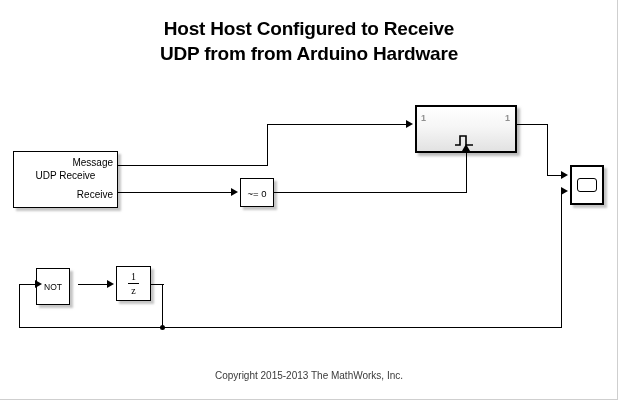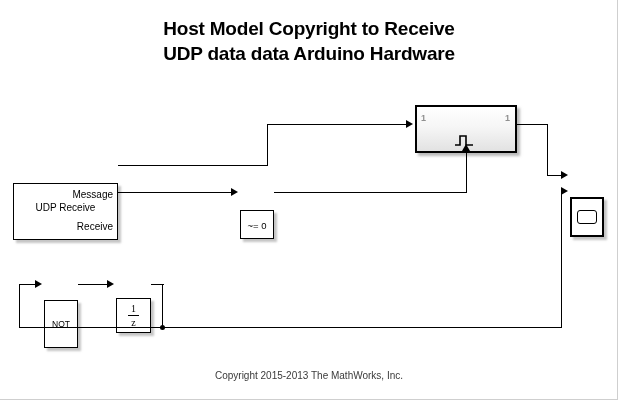--- a/index.html
+++ b/index.html
@@ -45,21 +45,20 @@
     color: #3a3a3a;
   }
 
   
   .blk {
     position: absolute;
     box-sizing: border-box;
     background: #ffffff;
     border: 1.6px solid #000000;
     box-shadow: 2.5px 2.5px 2px rgba(150,150,150,0.55);
-    margin-top: 32px;
   }
 
   
   #udp-receive {
     left: 13px;
     top: 151px;
     width: 105px;
     height: 57px;
   }
   #udp-receive .lbl {
@@ -83,24 +82,24 @@
     position: absolute;
     left: 0; right: 0; top: 50%;
     transform: translateY(-50%);
     text-align: center;
     font-size: 9.5px;
     color: #000000;
   }
 
   
   #not-block {
-    left: 44px;
+    left: 36px;
     top: 268px;
     width: 34px;
-    height: 48px;
+    height: 37px;
   }
   #not-block .lbl {
     position: absolute;
     left: 0; right: 0; top: 50%;
     transform: translateY(-50%);
     text-align: center;
     font-size: 8.5px;
     color: #000000;
   }
 
@@ -214,22 +213,22 @@
     border-right: 4.5px solid transparent;
     border-bottom: 7px solid #000000;
   }
 </style>
 </head>
 <body>
 
 <div id="canvas">
 
   <div id="title">
-    <span class="line">Host Model Copyright to Receive</span>
-    <span class="line">UDP data data Arduino Hardware</span>
+    <span class="line">Host Host Configured to Receive</span>
+    <span class="line">UDP from from Arduino Hardware</span>
   </div>
 
   <div class="blk" id="udp-receive">
     <span class="lbl" id="udp-rx-message">Message</span>
     <span class="lbl" id="udp-rx-name">UDP Receive</span>
     <span class="lbl" id="udp-rx-length">Receive</span>
   </div>
 
   <div class="blk" id="compare-block">
     <span class="lbl">~= 0</span>

